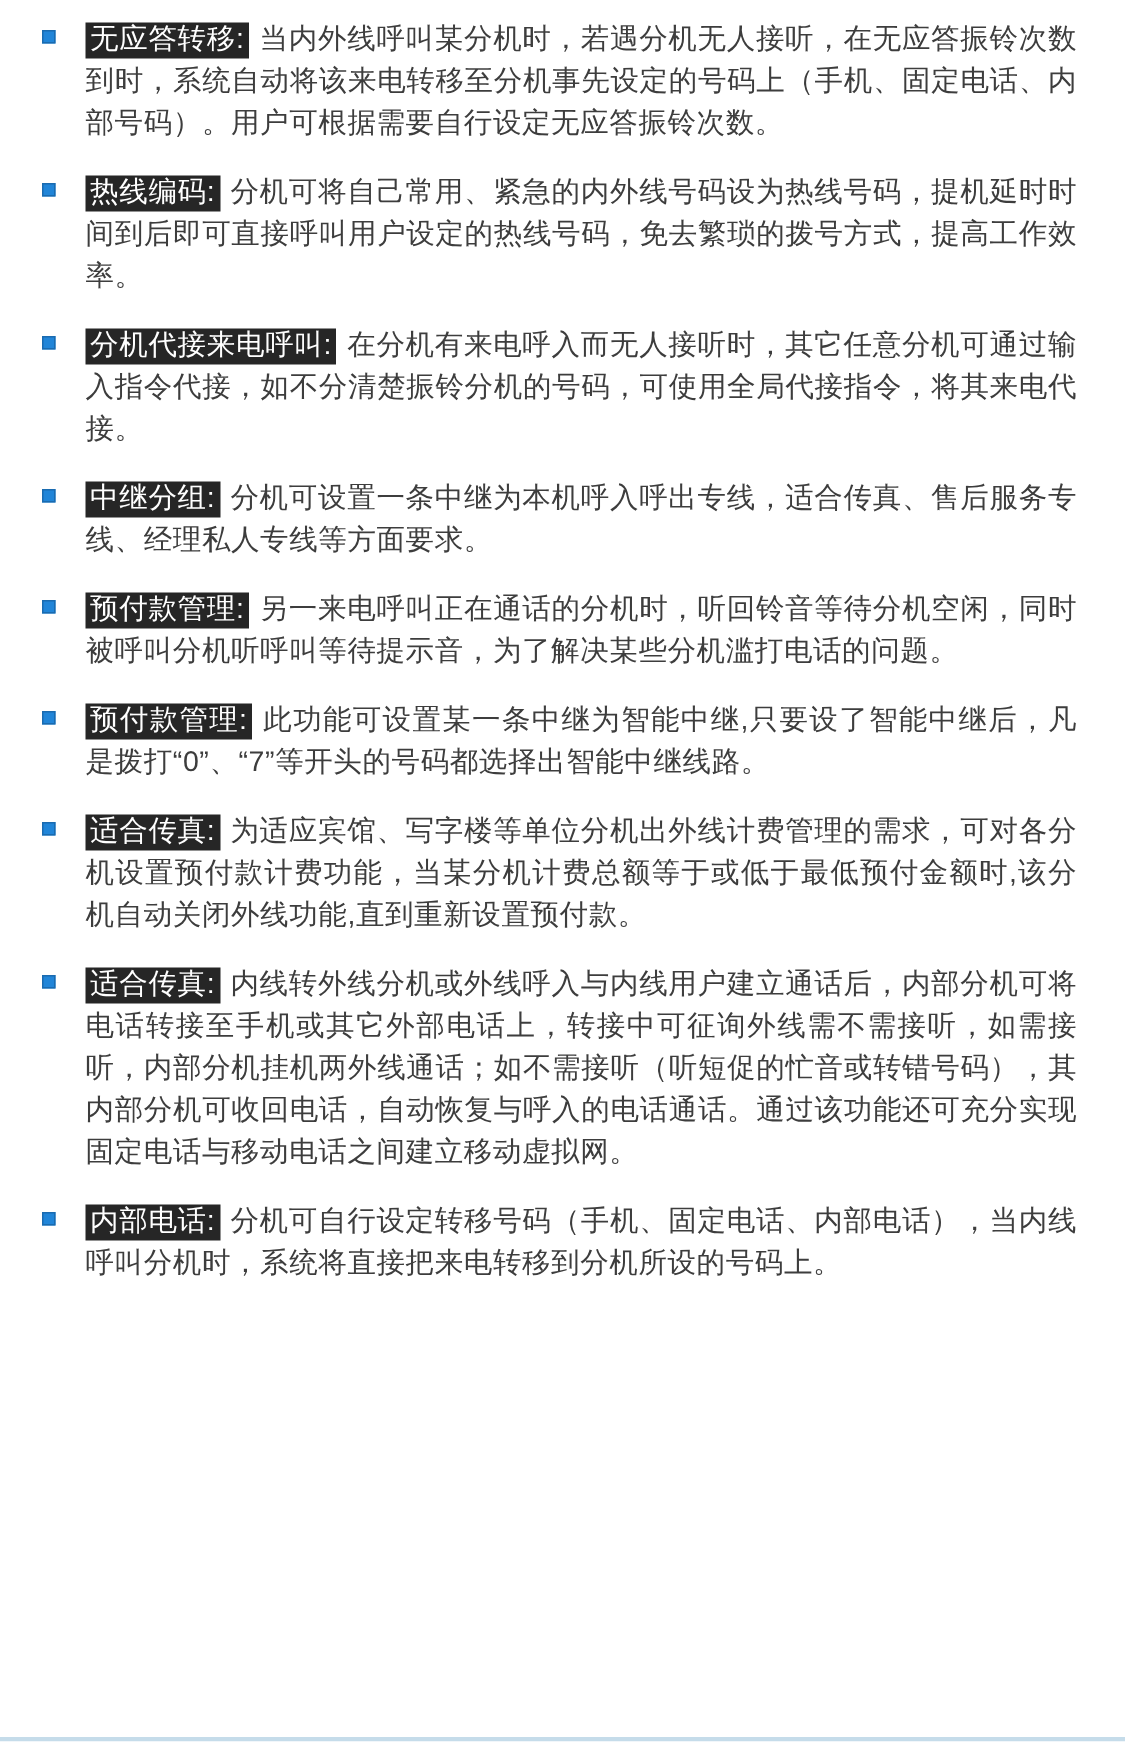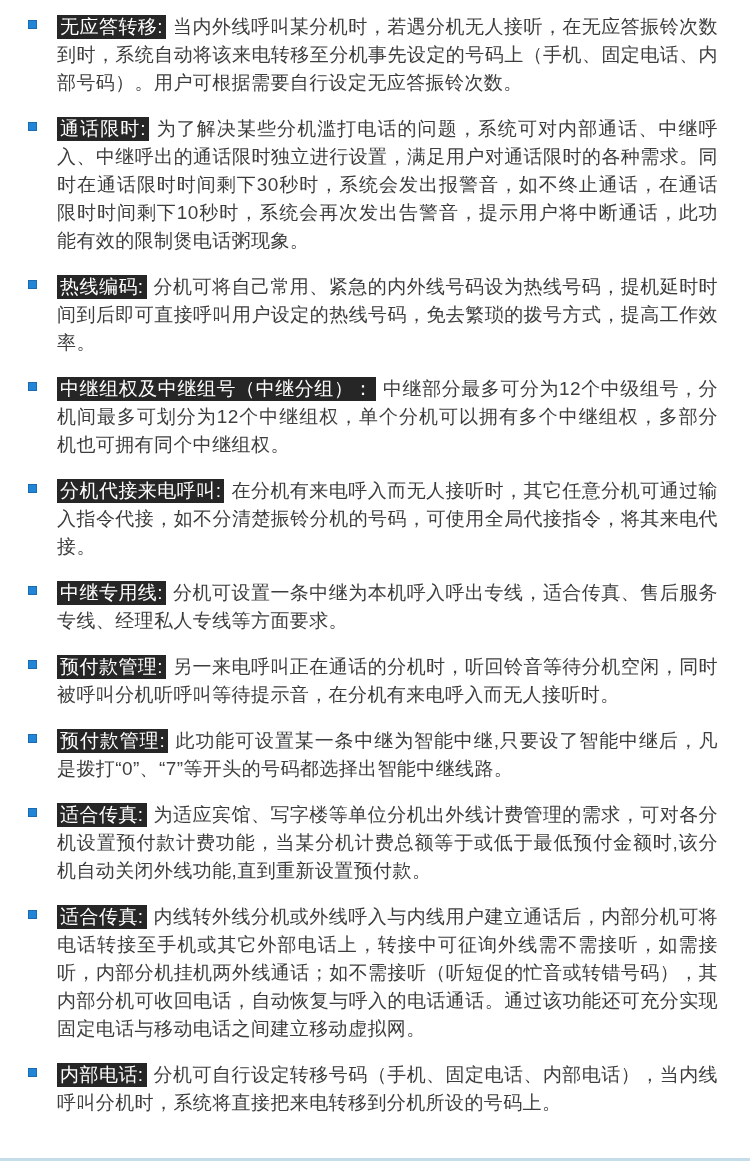--- a/index.html
+++ b/index.html
@@ -58,42 +58,36 @@
 </head>
 <body>
 
 <div class="page">
   <ul class="feature-list">
 
     <li class="feature-item">
       <span class="bullet"></span><span class="title-hl">无应答转移:</span><span>当内外线呼叫某分机时，若遇分机无人接听，在无应答振铃次数到时，系统自动将该来电转移至分机事先设定的号码上（手机、固定电话、内部号码）。用户可根据需要自行设定无应答振铃次数。</span>
     </li>
 
-    <li class="feature-item">
-      <span class="bullet"></span><span class="title-hl">通话限时:</span><span>为了解决某些分机滥打电话的问题，系统可对内部通话、中继呼入、中继呼出的通话限时独立进行设置，满足用户对通话限时的各种需求。同时在通话限时时间剩下30秒时，系统会发出报警音，如不终止通话，在通话限时时间剩下10秒时，系统会再次发出告警音，提示用户将中断通话，此功能有效的限制煲电话粥现象。</span>
-    </li>
 
     <li class="feature-item">
       <span class="bullet"></span><span class="title-hl">热线编码:</span><span>分机可将自己常用、紧急的内外线号码设为热线号码，提机延时时间到后即可直接呼叫用户设定的热线号码，免去繁琐的拨号方式，提高工作效率。</span>
     </li>
 
-    <li class="feature-item">
-      <span class="bullet"></span><span class="title-hl">中继组权及中继组号（中继分组）：</span><span>中继部分最多可分为12个中级组号，分机间最多可划分为12个中继组权，单个分机可以拥有多个中继组权，多部分机也可拥有同个中继组权。</span>
-    </li>
 
     <li class="feature-item">
       <span class="bullet"></span><span class="title-hl">分机代接来电呼叫:</span><span>在分机有来电呼入而无人接听时，其它任意分机可通过输入指令代接，如不分清楚振铃分机的号码，可使用全局代接指令，将其来电代接。</span>
     </li>
 
     <li class="feature-item">
-      <span class="bullet"></span><span class="title-hl">中继专用线:</span><span>分机可设置一条中继为本机呼入呼出专线，适合传真、售后服务专线、经理私人专线等方面要求。</span>
+      <span class="bullet"></span><span class="title-hl">中继分组:</span><span>分机可设置一条中继为本机呼入呼出专线，适合传真、售后服务专线、经理私人专线等方面要求。</span>
     </li>
 
     <li class="feature-item">
-      <span class="bullet"></span><span class="title-hl">预付款管理:</span><span>另一来电呼叫正在通话的分机时，听回铃音等待分机空闲，同时被呼叫分机听呼叫等待提示音，在分机有来电呼入而无人接听时。</span>
+      <span class="bullet"></span><span class="title-hl">预付款管理:</span><span>另一来电呼叫正在通话的分机时，听回铃音等待分机空闲，同时被呼叫分机听呼叫等待提示音，为了解决某些分机滥打电话的问题。</span>
     </li>
 
     <li class="feature-item">
       <span class="bullet"></span><span class="title-hl">预付款管理:</span><span>此功能可设置某一条中继为智能中继,只要设了智能中继后，凡是拨打“0”、“7”等开头的号码都选择出智能中继线路。</span>
     </li>
 
     <li class="feature-item">
       <span class="bullet"></span><span class="title-hl">适合传真:</span><span>为适应宾馆、写字楼等单位分机出外线计费管理的需求，可对各分机设置预付款计费功能，当某分机计费总额等于或低于最低预付金额时,该分机自动关闭外线功能,直到重新设置预付款。</span>
     </li>
 

